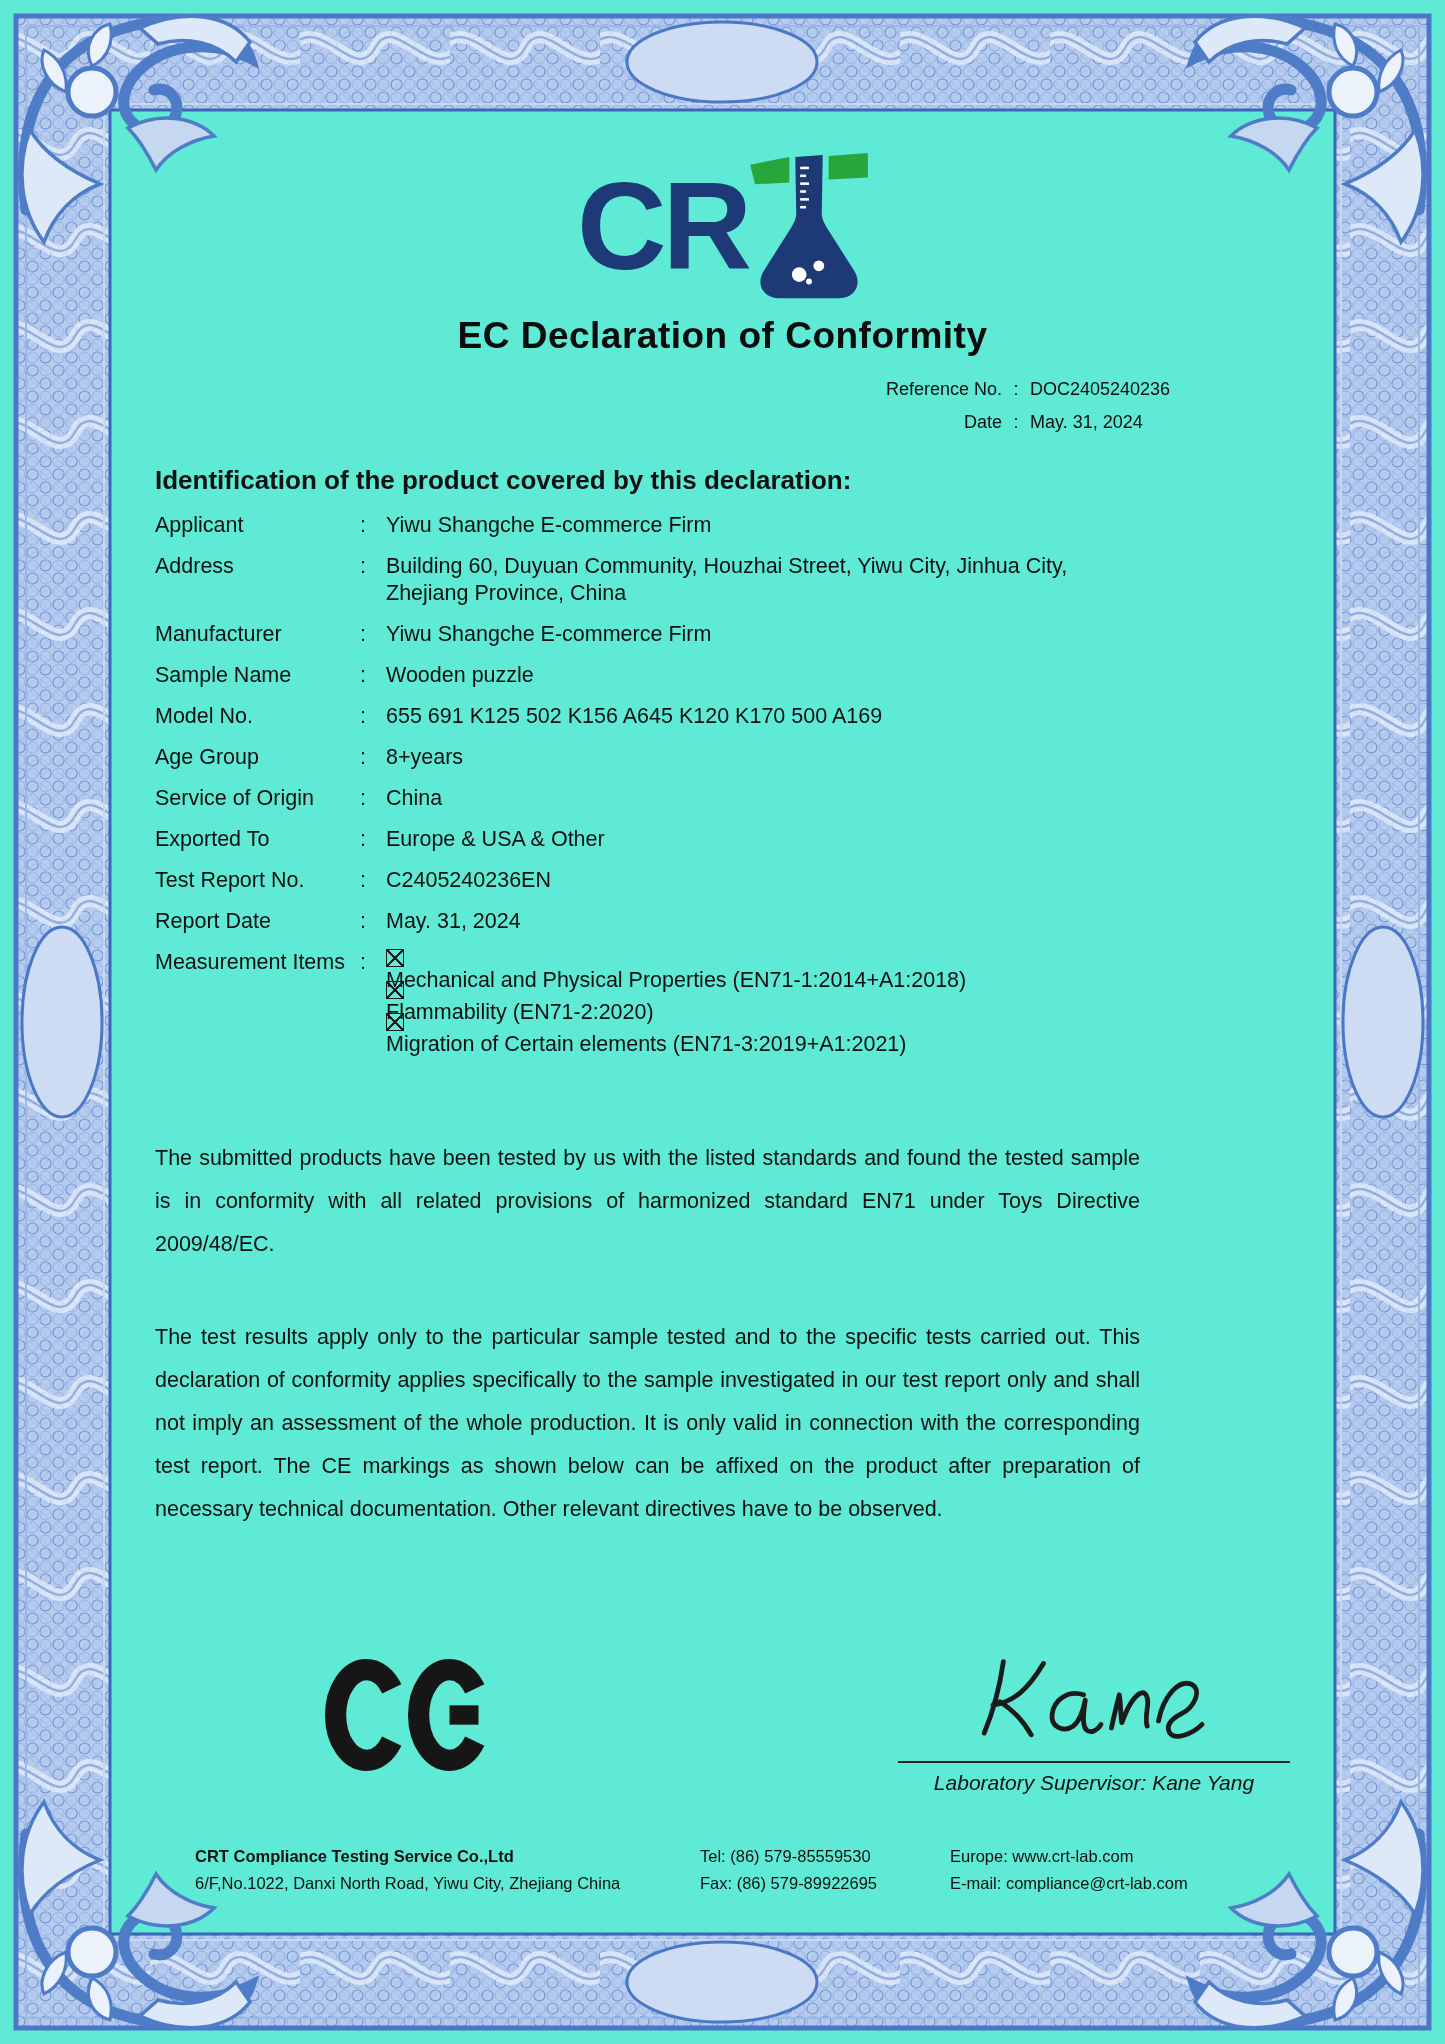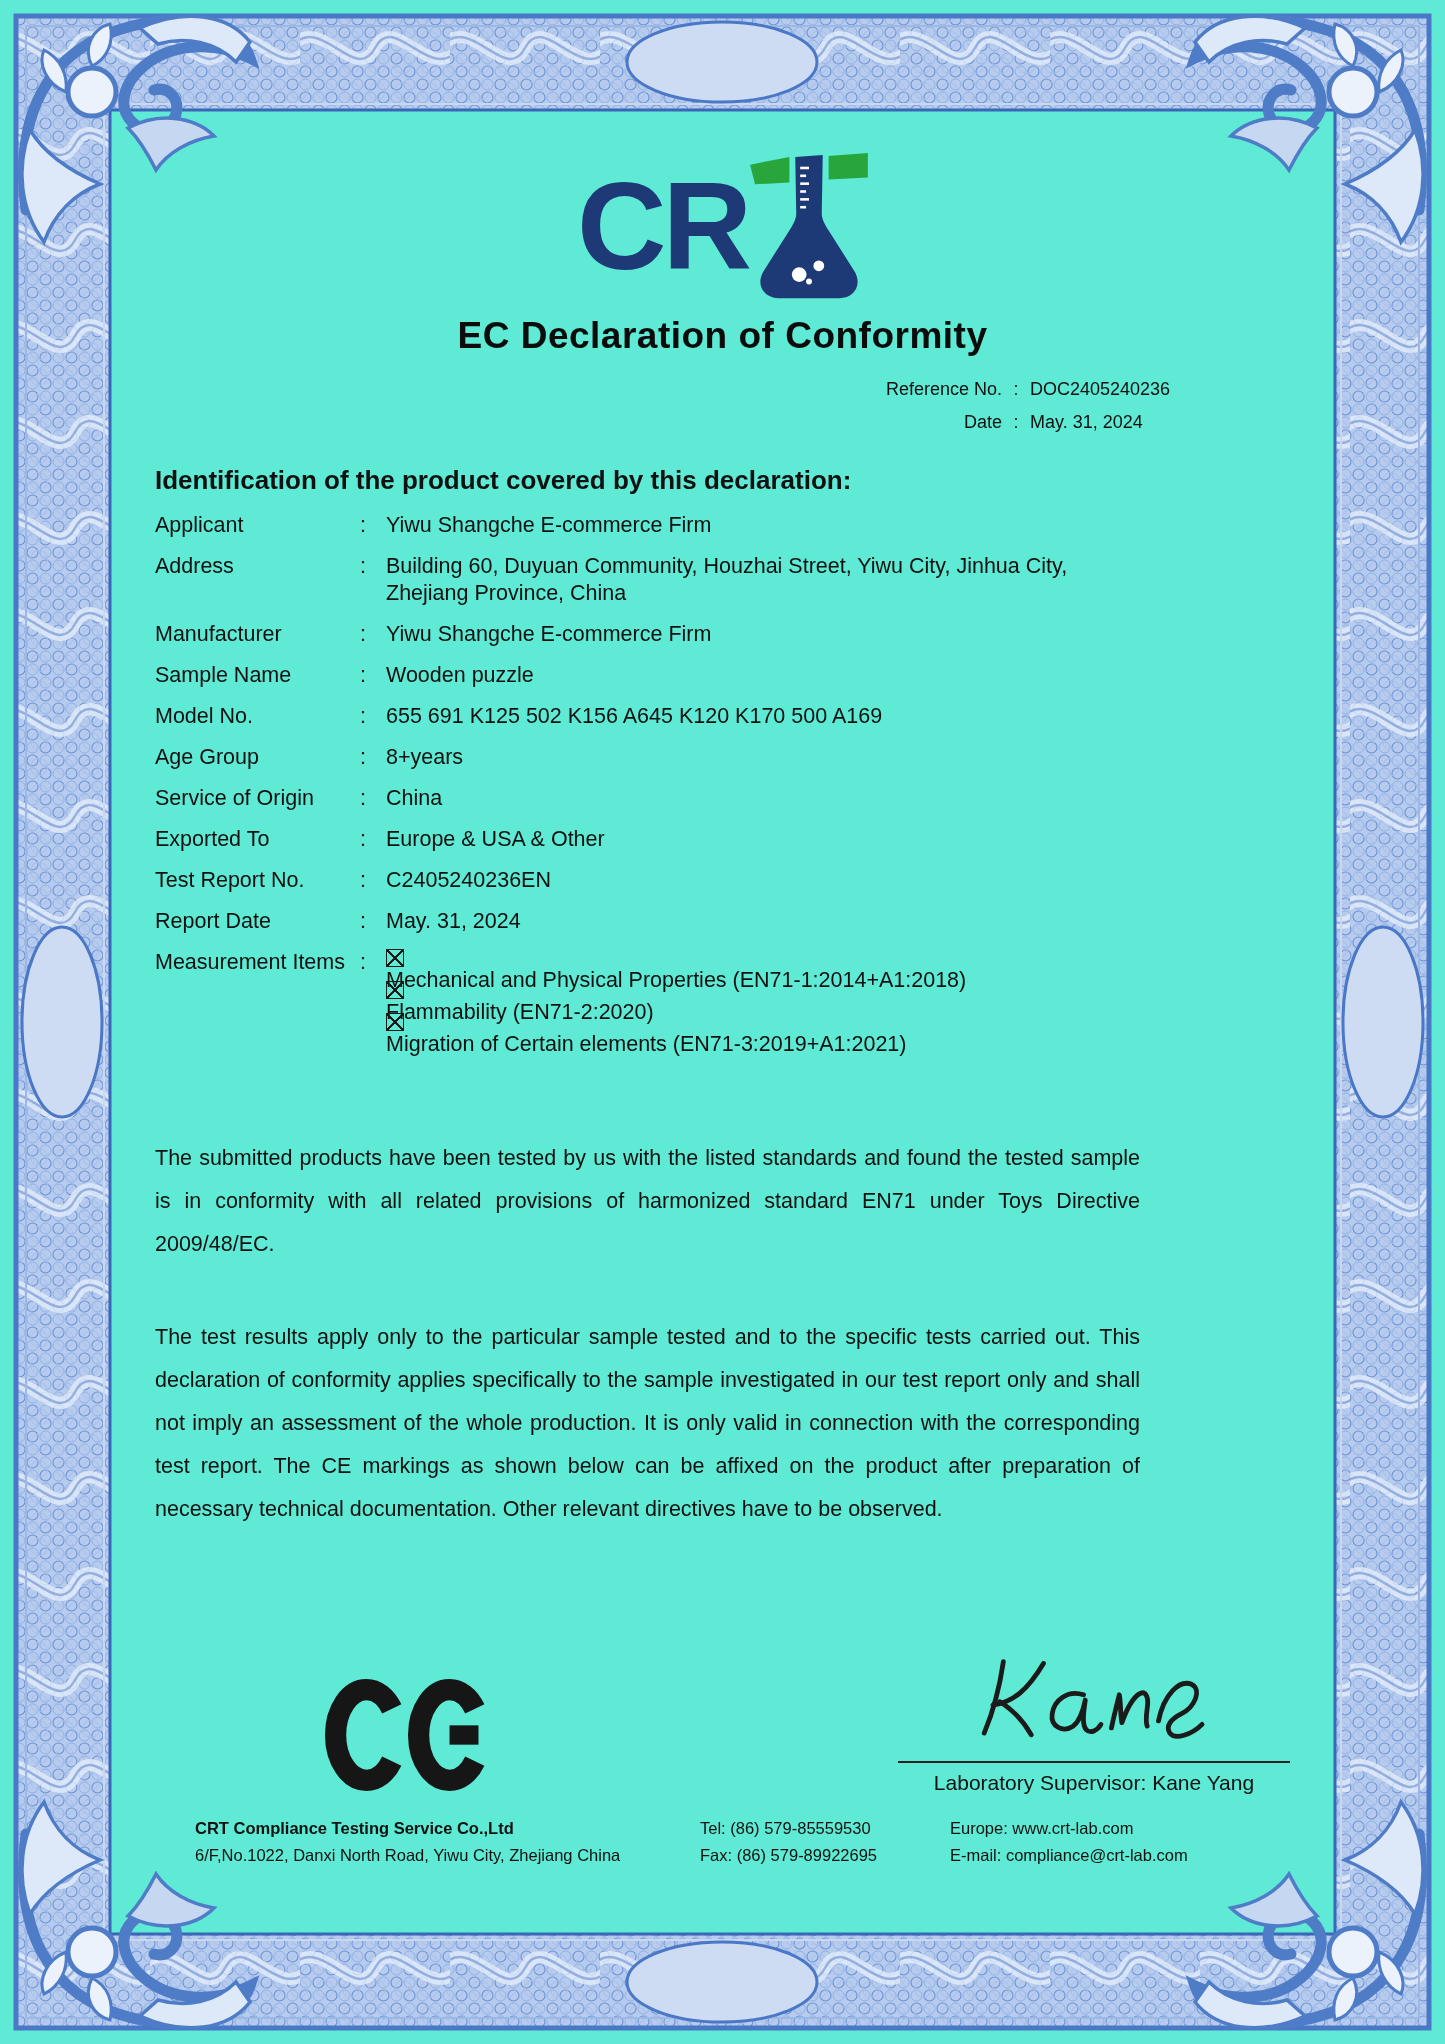--- a/index.html
+++ b/index.html
@@ -33,30 +33,30 @@
        background:
         linear-gradient(45deg,  transparent 44%, #1a1a1a 44%, #1a1a1a 56%, transparent 56%),
         linear-gradient(-45deg, transparent 44%, #1a1a1a 44%, #1a1a1a 56%, transparent 56%);}
 
   
   .para{width:985px;font-size:21.5px;line-height:43px;text-align:justify;}
   .para.first{margin-top:92px;}
   .para.second{margin-top:50px;}
 
   
-  .bottom-row{display:flex;margin-top:108px;align-items:flex-end;}
+  .bottom-row{display:flex;margin-top:108px;align-items:center;font-style:italic;}
   .ce-wrap{margin-left:128px;}
   .spacer{flex:1;}
   .sig{width:392px;text-align:center;}
   .sig-svg{display:block;margin:0 auto;}
   .sig-line{border-top:2px solid #222;margin-top:0;}
   .sig-caption{font-size:21px;margin-top:8px;color:#111;}
 
   
-  .footer{display:flex;margin-top:20px;font-size:16.5px;line-height:27px;}
+  .footer{display:flex;margin-top:48px;font-size:16.5px;line-height:27px;}
   .fo-col1{padding-left:40px;width:505px;}
   .fo-col2{width:250px;}
   .fo-col3{flex:1;}
   .fo-company{font-weight:bold;}
 </style>
 </head>
 <body>
 
 <div class="page">
 

